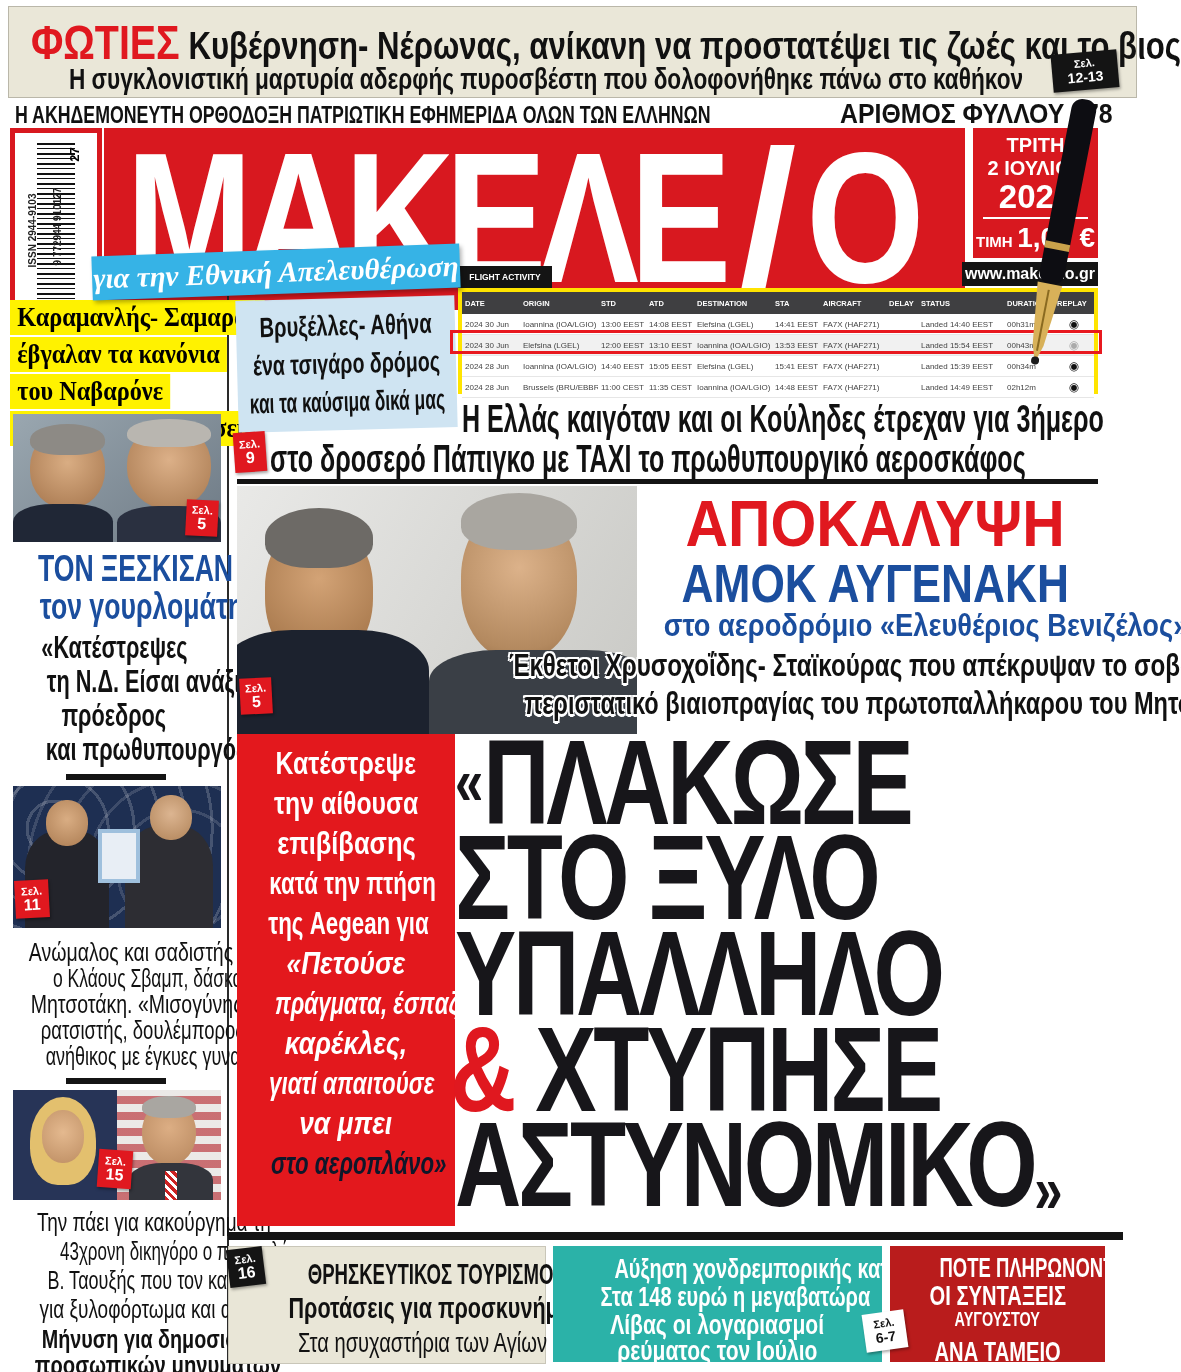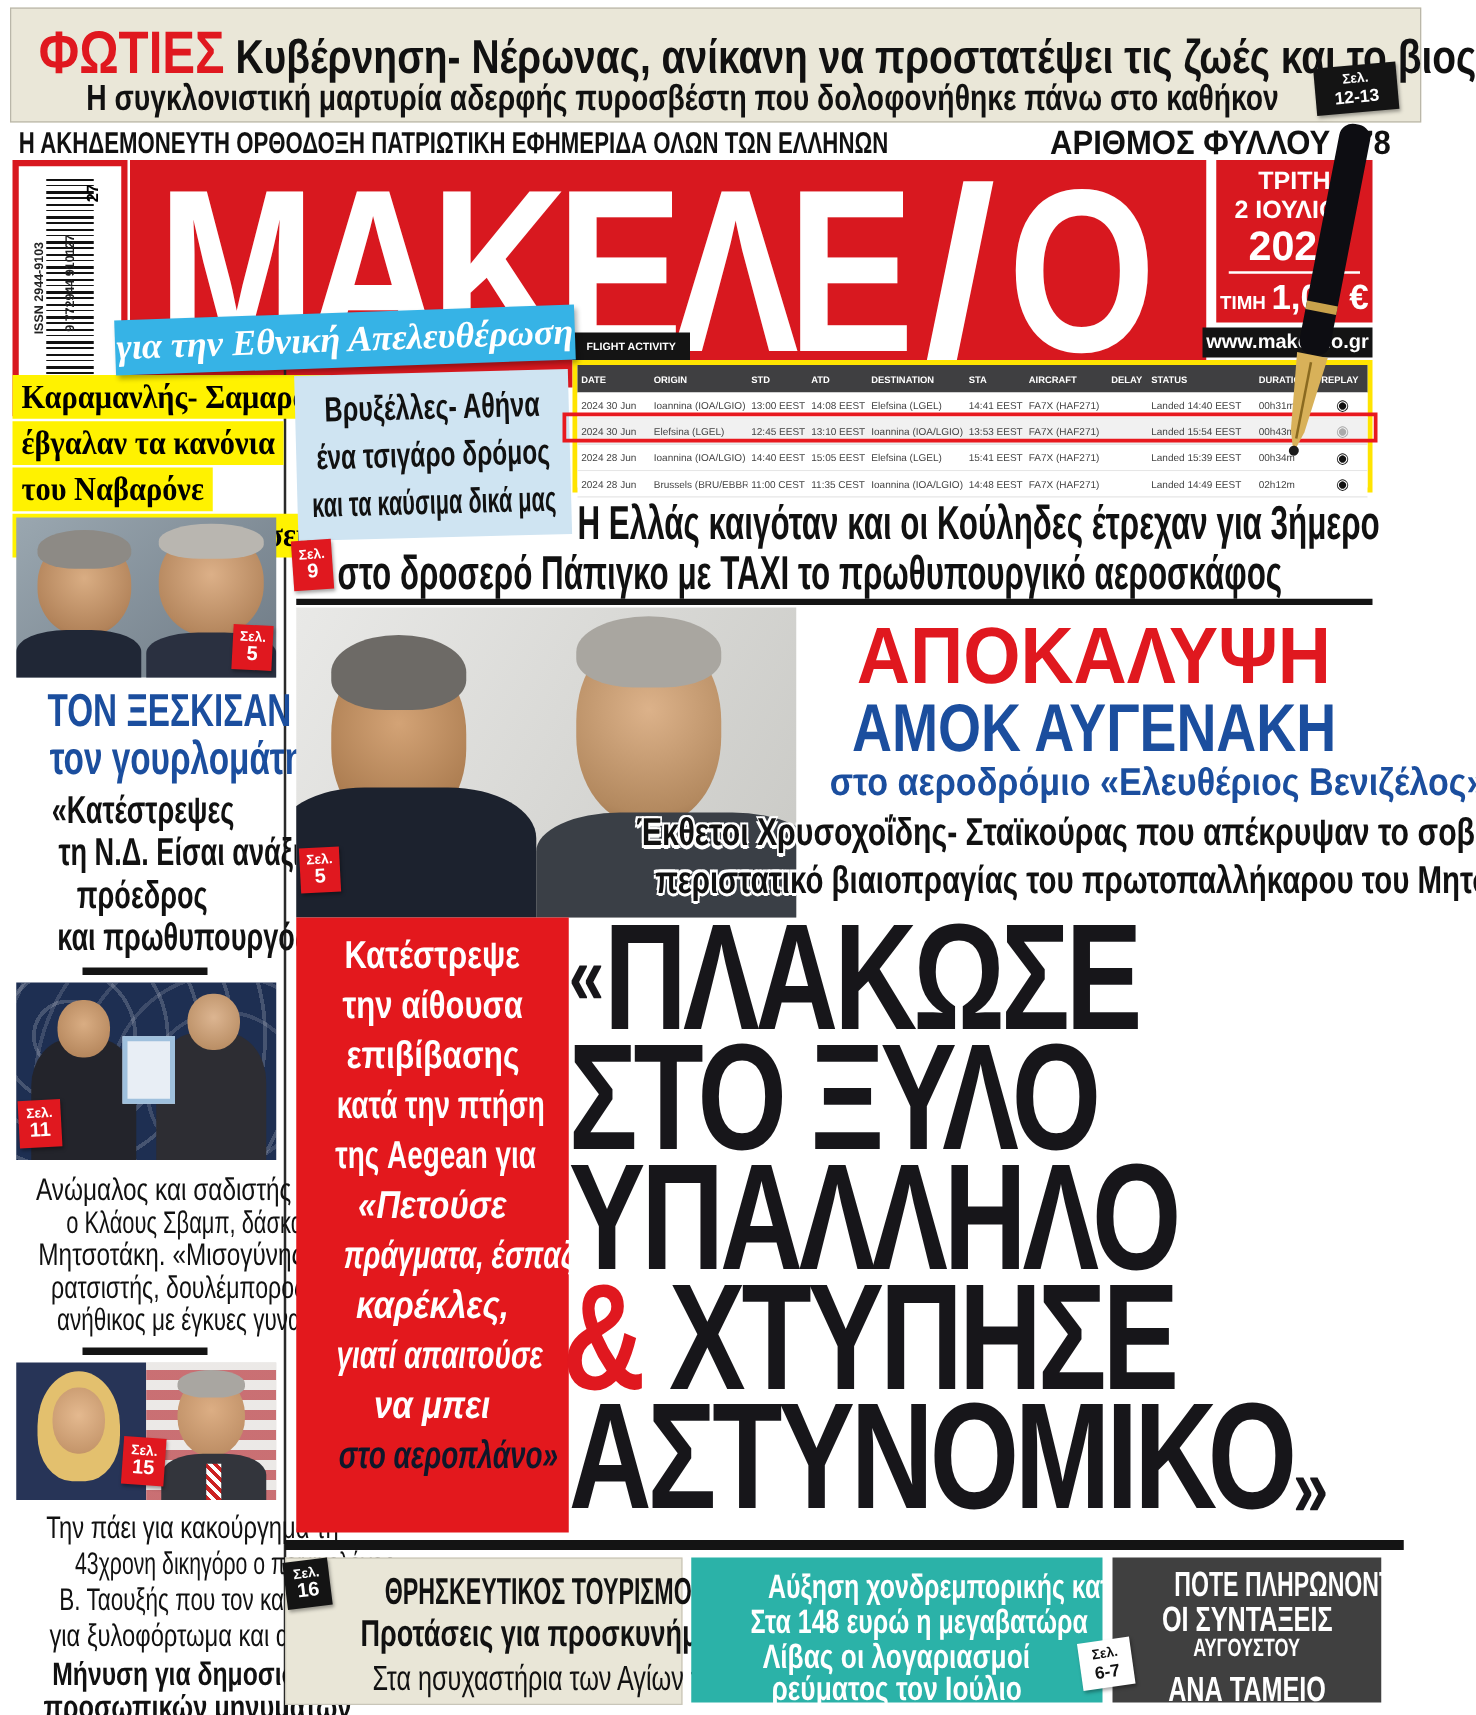--- a/index.html
+++ b/index.html
@@ -127,21 +127,21 @@
         <div>14:41 EEST</div>
       <div>FA7X (HAF271)</div>
         <div></div>
       <div>Landed 14:40 EEST</div>
         <div>00h31m</div>
       <div class="rep">◉</div>
     </div>
     <div class="fgrid frow" style="background:#f1f1f1;">
       <div>2024 30 Jun</div>
         <div>Elefsina (LGEL)</div>
-      <div>12:45 EEST</div>
+      <div>12:00 EEST</div>
         <div>13:10 EEST</div>
       <div>Ioannina (IOA/LGIO)</div>
         <div>13:53 EEST</div>
       <div>FA7X (HAF271)</div>
         <div></div>
       <div>Landed 15:54 EEST</div>
         <div>00h43m</div>
       <div class="rep" style="color:#aaa;">◉</div>
     </div>
     <div class="fgrid frow">
@@ -341,21 +341,21 @@
       <div class="bp">16</div>
   </div>
 
   <div class="abs" style="left:553px;top:1246px;width:329px;height:116px;background:#2bb2a8;">
     <div class="t c" style="left:0;top:8px;width:329px;font-size:27px;color:#fff;"><span style="--sx:0.74;">Αύξηση χονδρεμπορικής κατά 174%!</span></div>
     <div class="t c" style="left:0;top:36px;width:329px;font-size:27px;color:#fff;"><span style="--sx:0.74;">Στα 148 ευρώ η μεγαβατώρα</span></div>
     <div class="t c" style="left:0;top:64px;width:329px;font-size:27px;color:#fff;"><span style="--sx:0.78;">Λίβας οι λογαριασμοί</span></div>
     <div class="t c" style="left:0;top:90px;width:329px;font-size:27px;color:#fff;"><span style="--sx:0.78;">ρεύματος τον Ιούλιο</span></div>
   </div>
 
-  <div class="abs" style="left:890px;top:1246px;width:215px;height:116px;background:#404040;">
+  <div class="abs" style="left:890px;top:1246px;width:215px;height:116px;background:#b91c1c;">
     <div class="t c" style="left:0;top:6px;width:215px;font-size:28px;color:#fff;"><span style="--sx:0.66;">ΠΟΤΕ ΠΛΗΡΩΝΟΝΤΑΙ</span></div>
     <div class="t c" style="left:0;top:34px;width:215px;font-size:28px;color:#fff;"><span style="--sx:0.72;">ΟΙ ΣΥΝΤΑΞΕΙΣ</span></div>
     <div class="t c" style="left:0;top:62px;width:215px;font-size:20px;color:#fff;"><span style="--sx:0.72;">ΑΥΓΟΥΣΤΟΥ</span></div>
     <div class="t c" style="left:0;top:90px;width:215px;font-size:28px;color:#fff;"><span style="--sx:0.72;">ΑΝΑ ΤΑΜΕΙΟ</span></div>
   </div>
   <div class="badge white" style="left:864px;top:1312px;width:42px;height:38px;transform:rotate(-8deg);">
     <div class="bl">Σελ.</div>
       <div class="bp" style="font-size:14px;">6-7</div>
   </div>
 

